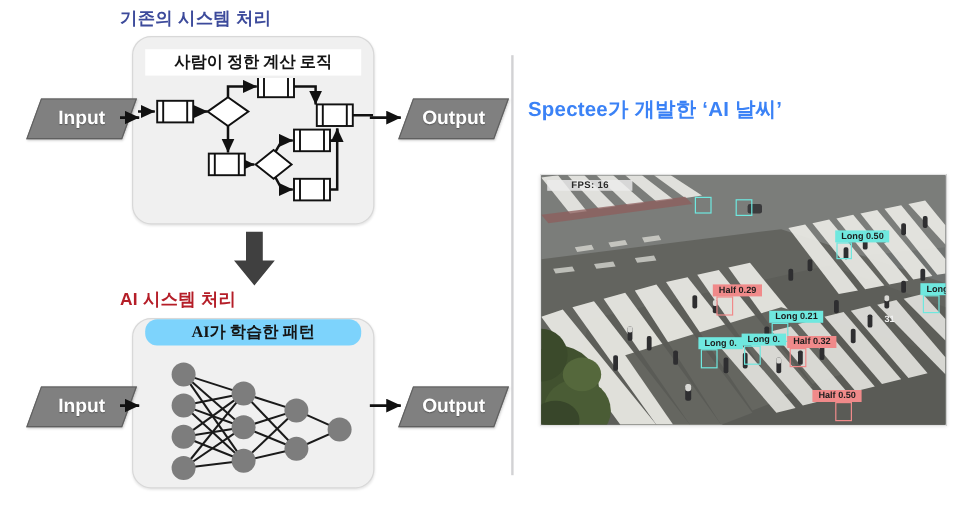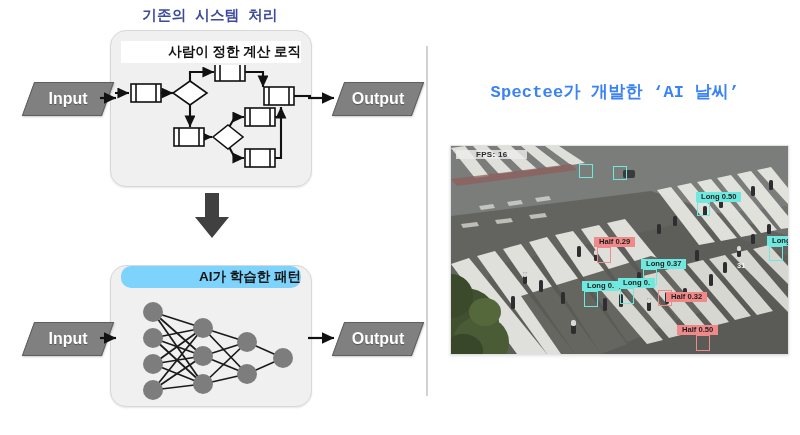--- a/index.html
+++ b/index.html
@@ -12,22 +12,22 @@
   .stage{position:absolute;left:0;top:0;width:800px;height:435px;}
 
   
   .divider{
     position:absolute;left:426px;top:46px;width:2px;height:350px;
     background:#d2d2d4;
   }
 
   
   .sec-title{
-    position:absolute;text-align:center;font-weight:bold;
-    letter-spacing:.2px;white-space:nowrap;font-family:Liberation Mono, monospace;
+    position:absolute;font-weight:bold;
+    letter-spacing:.2px;white-space:nowrap;
   }
   #title-legacy{
     left:100px;top:6px;width:220px;font-size:14.5px;color:#3c4a9b;
   }
   #title-ai{
     left:100px;top:240px;width:220px;font-size:14.5px;color:#b51e28;
   }
   #title-right{
     left:440px;top:80px;width:350px;font-size:17px;color:#3b82f6;font-weight:bold;
   }
@@ -38,22 +38,22 @@
     background:#f0f0f0;
     border:1px solid #d8d8d8;
     border-radius:16px;
     box-shadow:0 1px 2px rgba(0,0,0,.10);
   }
   #box-legacy{left:110px;top:30px;width:200px;height:155px;}
   #box-ai{left:110px;top:265px;width:200px;height:140px;}
 
   .boxlabel{
     position:absolute;left:10px;width:180px;height:22px;
-    line-height:22px;text-align:right;
-    font-size:13.5px;font-weight:bold;color:#141414;
+    line-height:22px;text-align:center;
+    font-size:13.5px;font-weight:bold;color:#141414;font-family:Liberation Serif, serif;
   }
   #label-legacy{top:10px;background:#ffffff;}
   #label-ai{top:0;background:#7dd3fc;border-radius:10px;}
 
   
   .pgram{
     position:absolute;height:32px;
     background:#808080;
     border:1px solid #5f5f5f;
     transform:skewX(-20deg);
@@ -194,20 +194,21 @@
     <line x1="0" y1="10" x2="16" y2="10" stroke="#111" stroke-width="2.2" marker-end="url(#ah2)"></line>
   </svg>
   <svg class="conn" style="left:308px;top:88px;" width="34" height="20">
     <line x1="0" y1="10" x2="26" y2="10" stroke="#111" stroke-width="2.2" marker-end="url(#ah2)"></line>
   </svg>
 
   <svg id="big-arrow" viewBox="0 0 40 46">
     <polygon points="13,0 27,0 27,24 37,24 20,45 3,24 13,24" fill="#404040"></polygon>
   </svg>
 
+  <div class="sec-title" id="title-ai">AI 시스템 처리</div>
 
   <div class="procbox" id="box-ai">
     <div class="boxlabel" id="label-ai">AI가 학습한 패턴</div>
 
     <svg width="200" height="108" style="position:absolute;left:0;top:32px;">
       <g stroke="#1a1a1a" stroke-width="1.7">
 
         <line x1="42" y1="14" x2="92" y2="30"></line>
           <line x1="42" y1="14" x2="92" y2="58"></line>
           <line x1="42" y1="14" x2="92" y2="86"></line>
@@ -386,23 +387,23 @@
     <div class="detbox" style="left:192px;top:123px;width:12px;height:14px;"></div>
     <div class="detbox" style="left:318px;top:100px;width:12px;height:13px;"></div>
     <div class="detbox" style="left:133px;top:145px;width:12px;height:14px;"></div>
     <div class="detbox" style="left:169px;top:142px;width:12px;height:14px;"></div>
     <div class="detbox half" style="left:207px;top:144px;width:12px;height:14px;"></div>
     <div class="detbox half" style="left:245px;top:189px;width:12px;height:14px;"></div>
 
     <div id="det-layer">
         <div class="det long" style="left: 245px; top: 46px;">Long 0.50</div>
         <div class="det half" style="left: 143px; top: 91px;">Half 0.29</div>
-        <div class="det long" style="left: 190px; top: 113px;">Long 0.37</div>
+        <div class="det long" style="left: 190px; top: 113px;">Long 0.21</div>
         <div class="det " style="background: transparent; color: rgb(242, 242, 242); left: 281px; top: 115px;">31</div>
         <div class="det long" style="left: 316px; top: 90px;">Long 0.31</div>
         <div class="det long" style="left: 131px; top: 135px;">Long 0.</div>
         <div class="det long" style="left: 167px; top: 132px;">Long 0.</div>
-        <div class="det half" style="left: 215px; top: 134px; margin-top: 12px;">Half 0.32</div>
+        <div class="det half" style="left: 205px; top: 134px;">Half 0.32</div>
         <div class="det half" style="left: 226px; top: 179px;">Half 0.50</div>
       </div>
   </div>
 
 </div>
 
 </body></html>

